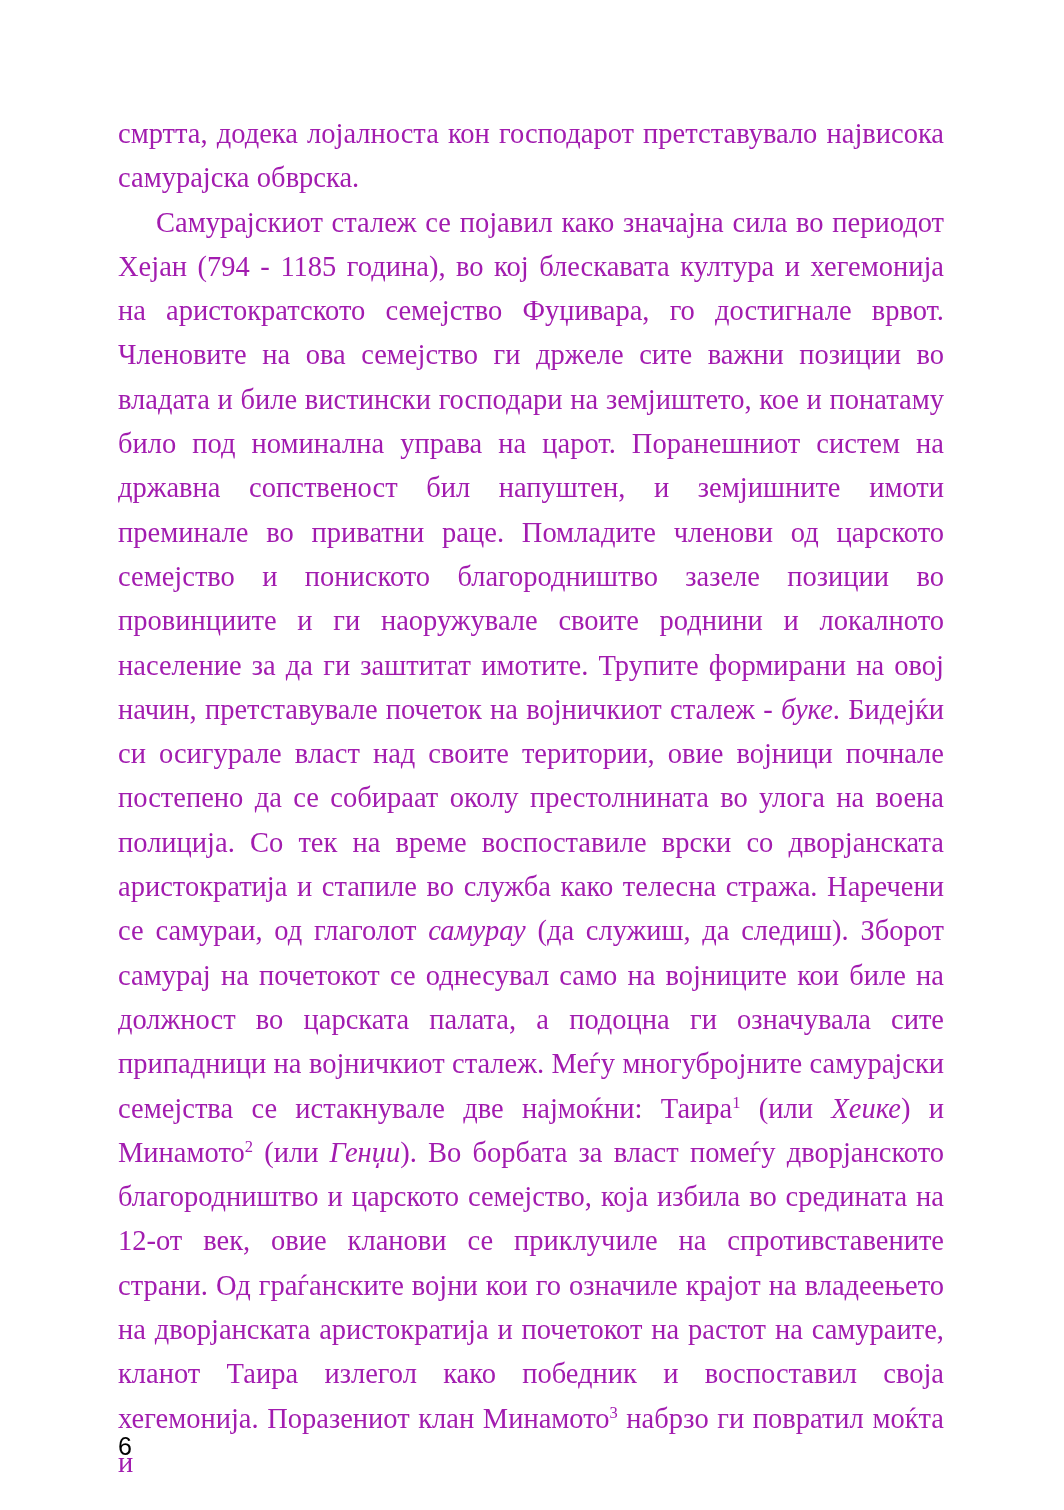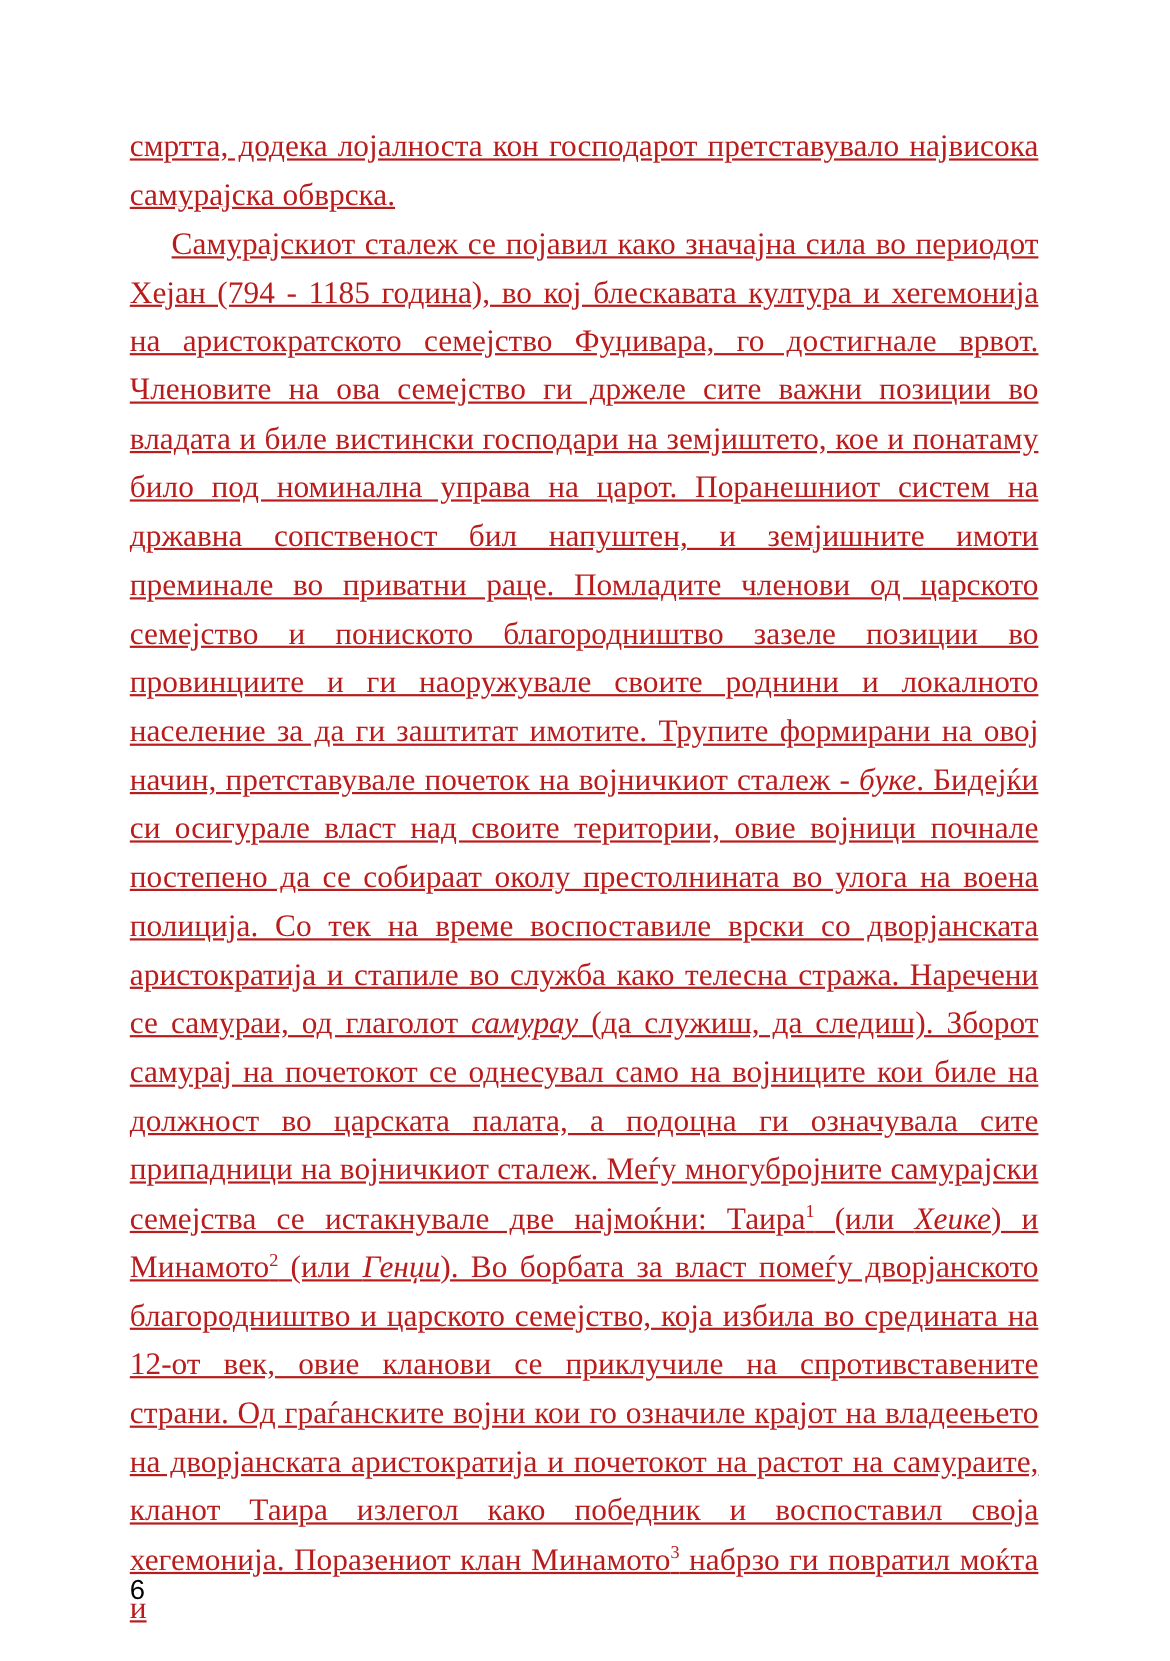--- a/index.html
+++ b/index.html
@@ -24,24 +24,23 @@
     top: 112px;
     width: 826px;
   }
 
   .body-paragraph {
     margin: 0;
     font-size: 28.5px;
     line-height: 44.3px;
     text-align: justify;
     text-justify: inter-word;
-    color: #b91c1c;
+    color: #a21caf;
     hyphens: none;
     word-spacing: 0.01em;
-    text-decoration: underline;
   }
 
   .body-paragraph.indented {
     text-indent: 38px;
   }
 
   .body-paragraph + .body-paragraph {
     margin-top: 0;
   }
 

